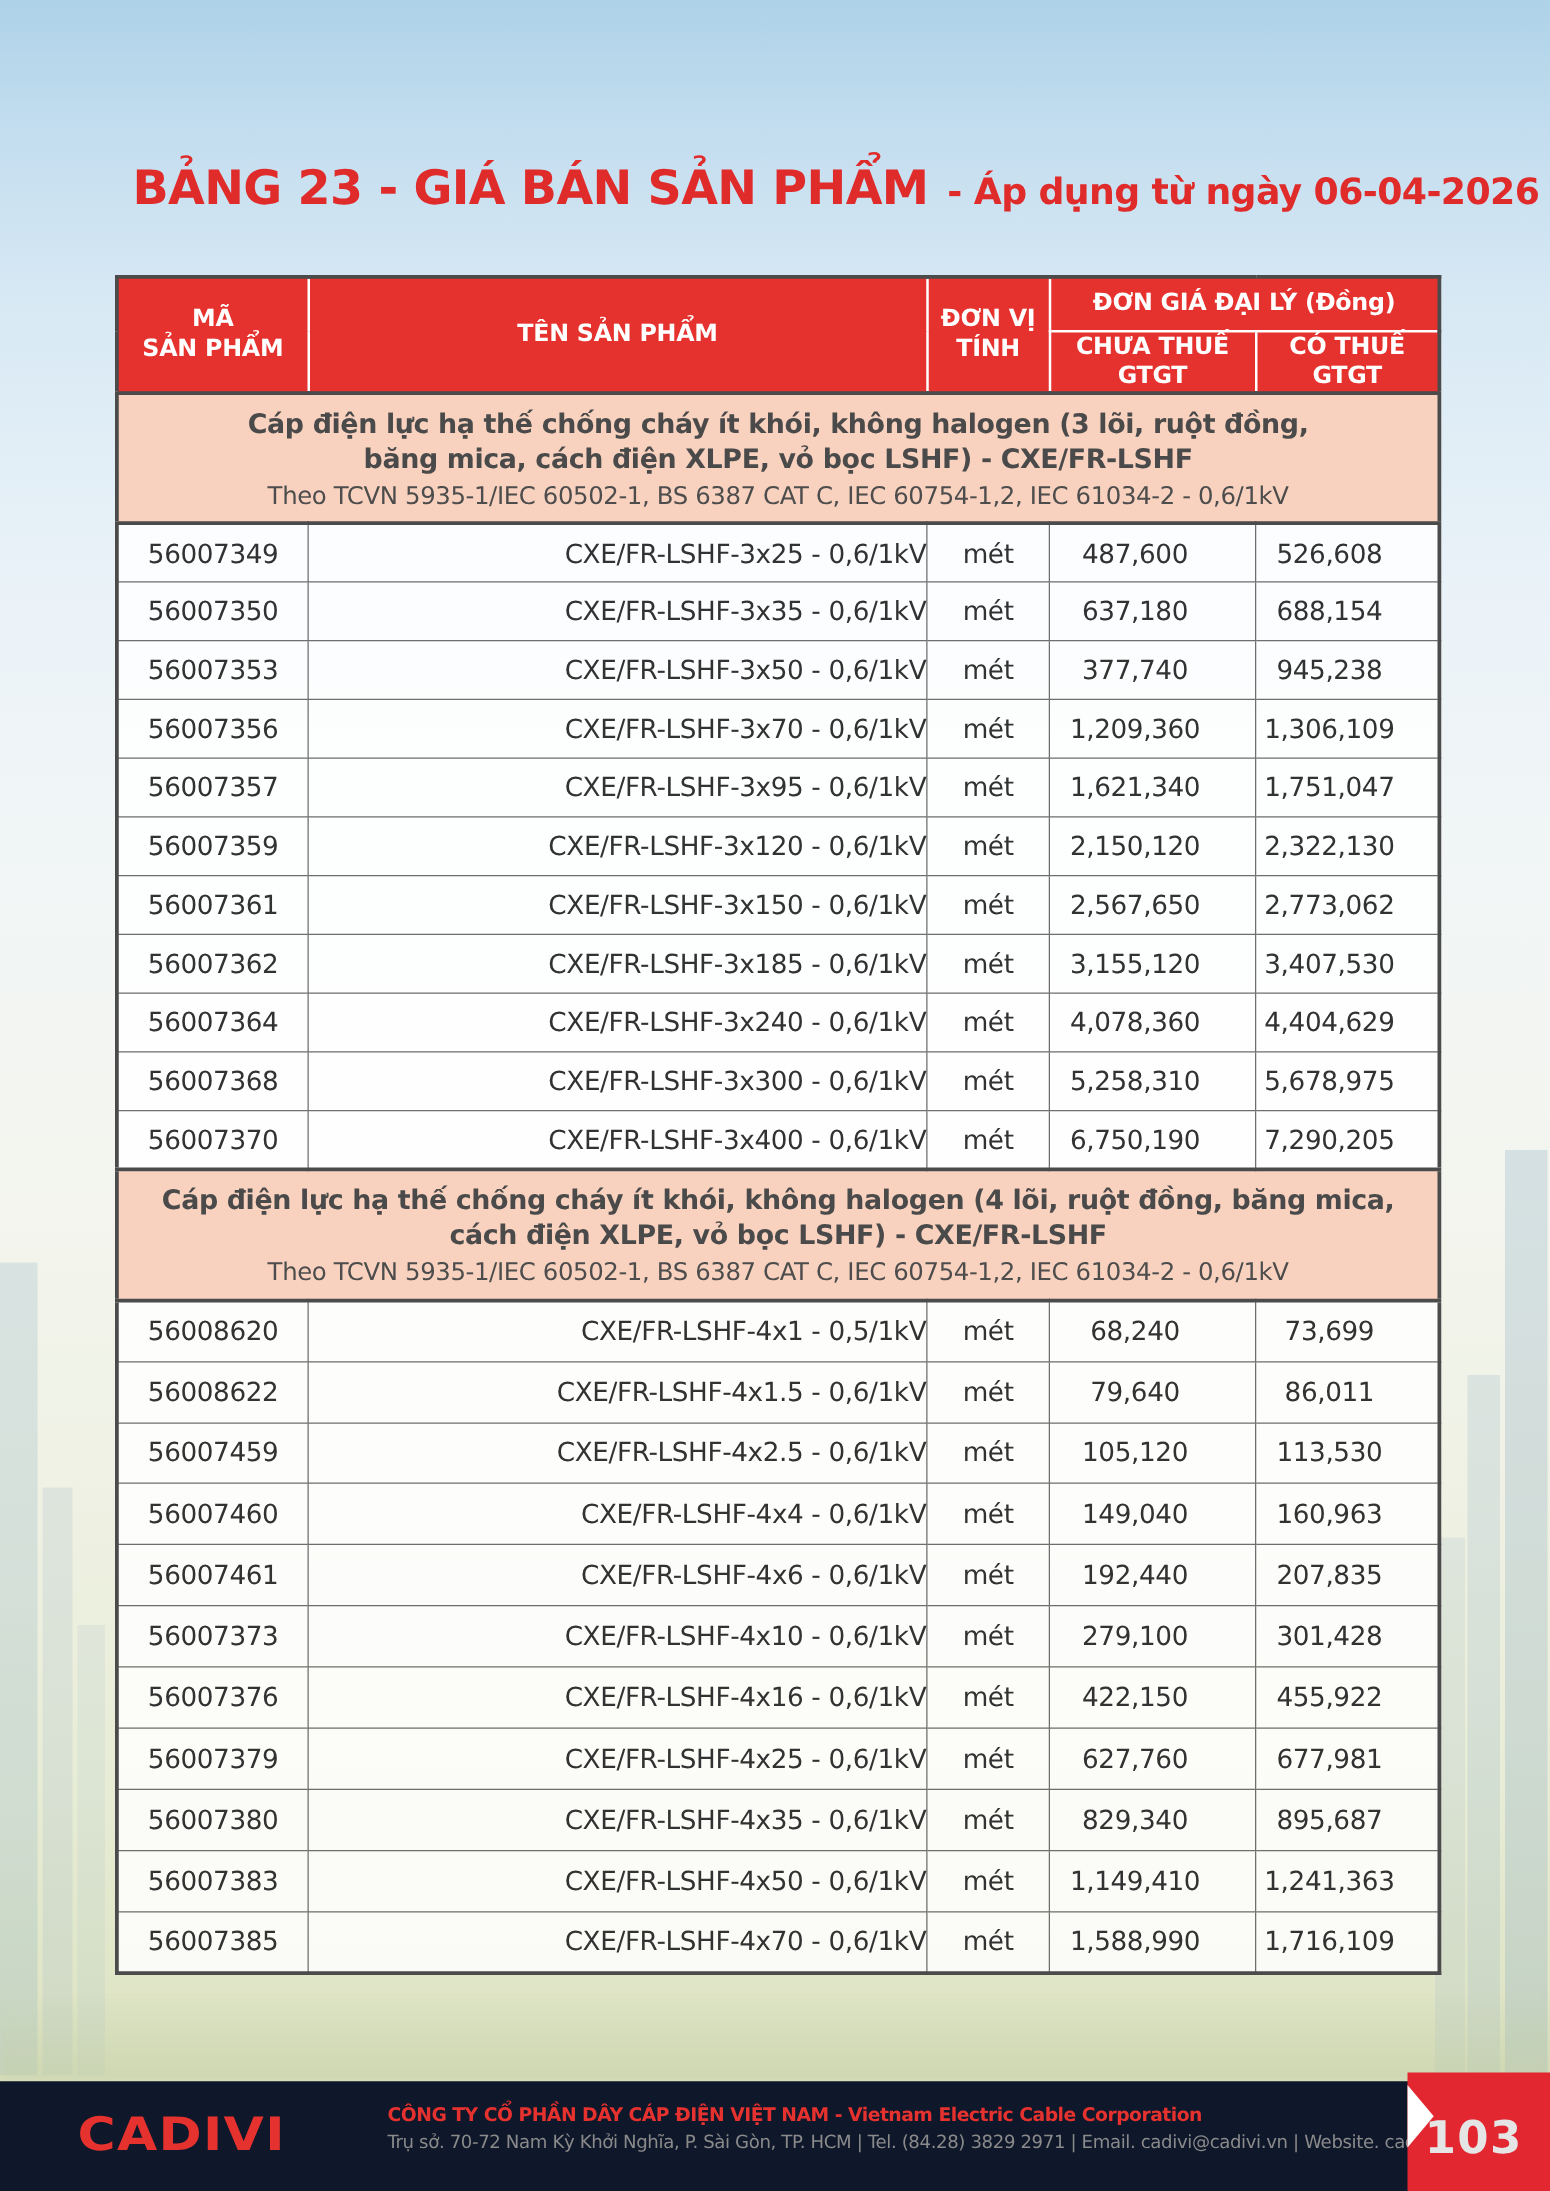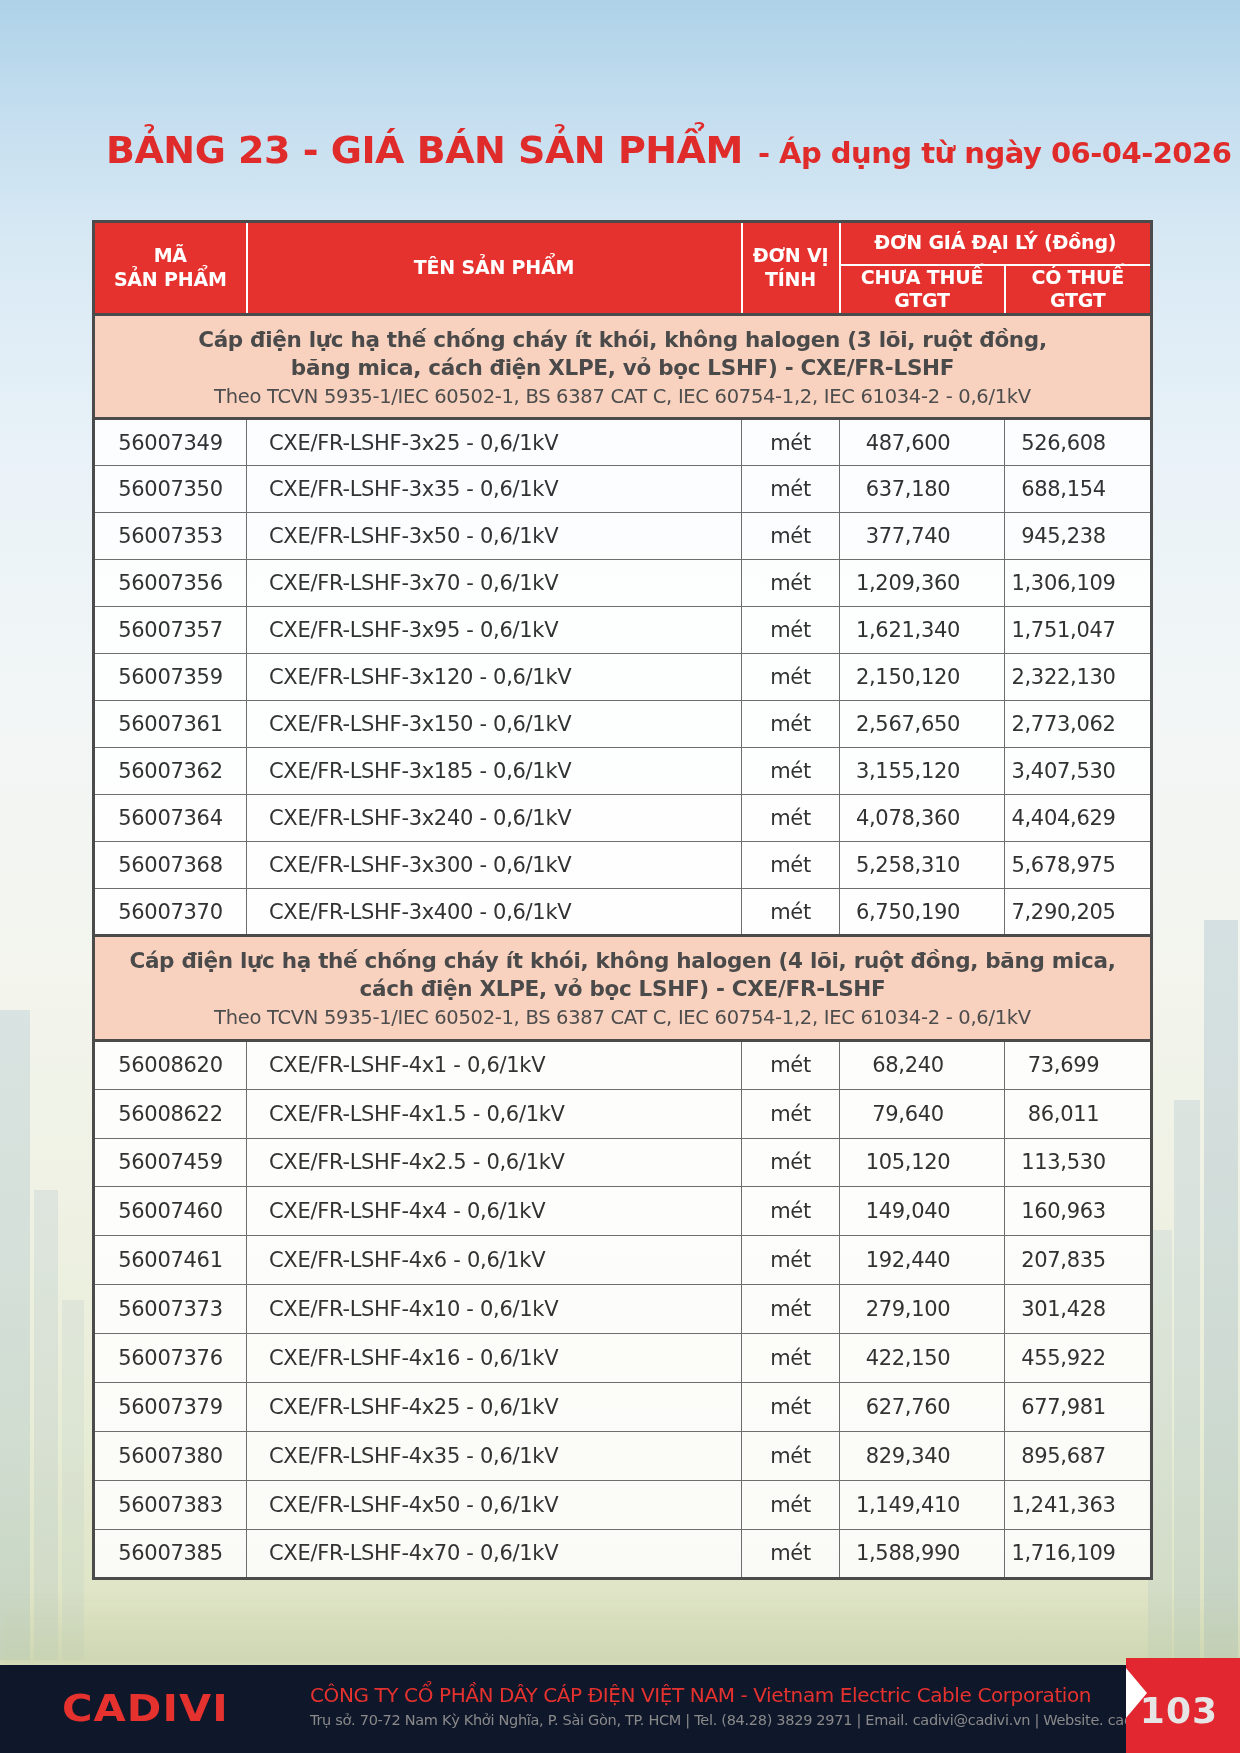--- a/index.html
+++ b/index.html
@@ -63,34 +63,34 @@
     background:var(--banner-peach) !important;
     border-top:3px solid var(--table-border) !important;
     border-bottom:3px solid var(--table-border) !important;
     text-align:center;padding:10px 8px 8px 8px;
   }
   .banner-title{font-weight:bold;font-size:21.5px;color:#4a4a4a;line-height:1.28;white-space:pre-line;letter-spacing:-.3px;}
   .banner-sub{font-size:19.5px;color:#4d4d4d;line-height:1.3;margin-top:3px;letter-spacing:-.3px;}
   tr.data-row.s0{height:47px;}
   tr.data-row.s1{height:48.9px;}
   td.td-code{text-align:center;}
-  td.td-name{text-align:left;padding-left:22px;}
+  td.td-name{text-align:right;padding-left:22px;}
   td.td-unit{text-align:center;}
   td.td-price{text-align:center;padding-right:28px;}
 
   .footer-strip{
     position:absolute;left:0;right:0;bottom:0;height:88px;background:#0f172a;z-index:3;
   }
   .footer-logo{
     position:absolute;left:62px;top:20px;
     color:var(--brand-red);font-weight:bold;font-size:40px;letter-spacing:1px;
     transform:scaleY(.92) scaleX(1.04);transform-origin:left center;
   }
   .footer-info{position:absolute;left:310px;top:18px;}
-  .footer-company{color:var(--brand-red);font-weight:normal;font-size:20px;letter-spacing:-.4px;white-space:nowrap;}
+  .footer-company{color:var(--brand-red);font-weight:bold;font-size:15px;letter-spacing:-.4px;white-space:nowrap;}
   .footer-address{color:#8a8a8a;font-size:14.5px;margin-top:5px;letter-spacing:-.3px;white-space:nowrap;}
   .page-ribbon{
     position:absolute;right:0;bottom:0;width:114px;height:95px;
     background:var(--page-num-red);z-index:4;
   }
   .ribbon-notch{
     position:absolute;left:0;top:10px;width:0;height:0;
     border-top:25px solid transparent;border-bottom:25px solid transparent;
     border-left:21px solid #fff;
   }
@@ -230,21 +230,21 @@
       </tr>
       <tr>
         <td colspan="5" class="banner-cell">
           <div class="banner-title">Cáp điện lực hạ thế chống cháy ít khói, không halogen (4 lõi, ruột đồng, băng mica,
 cách điện XLPE, vỏ bọc LSHF) - CXE/FR-LSHF</div>
           <div class="banner-sub">Theo TCVN 5935-1/IEC 60502-1, BS 6387 CAT C, IEC 60754-1,2, IEC 61034-2 - 0,6/1kV</div>
         </td>
       </tr>
       <tr class="data-row s1">
         <td class="td-code">56008620</td>
-        <td class="td-name">CXE/FR-LSHF-4x1 - 0,6/1kV</td>
+        <td class="td-name">CXE/FR-LSHF-4x1 - 0,5/1kV</td>
         <td class="td-unit">mét</td>
         <td class="td-price">68,240</td>
         <td class="td-price">73,699</td>
       </tr>
       <tr class="data-row s1">
         <td class="td-code">56008622</td>
         <td class="td-name">CXE/FR-LSHF-4x1.5 - 0,6/1kV</td>
         <td class="td-unit">mét</td>
         <td class="td-price">79,640</td>
         <td class="td-price">86,011</td>

